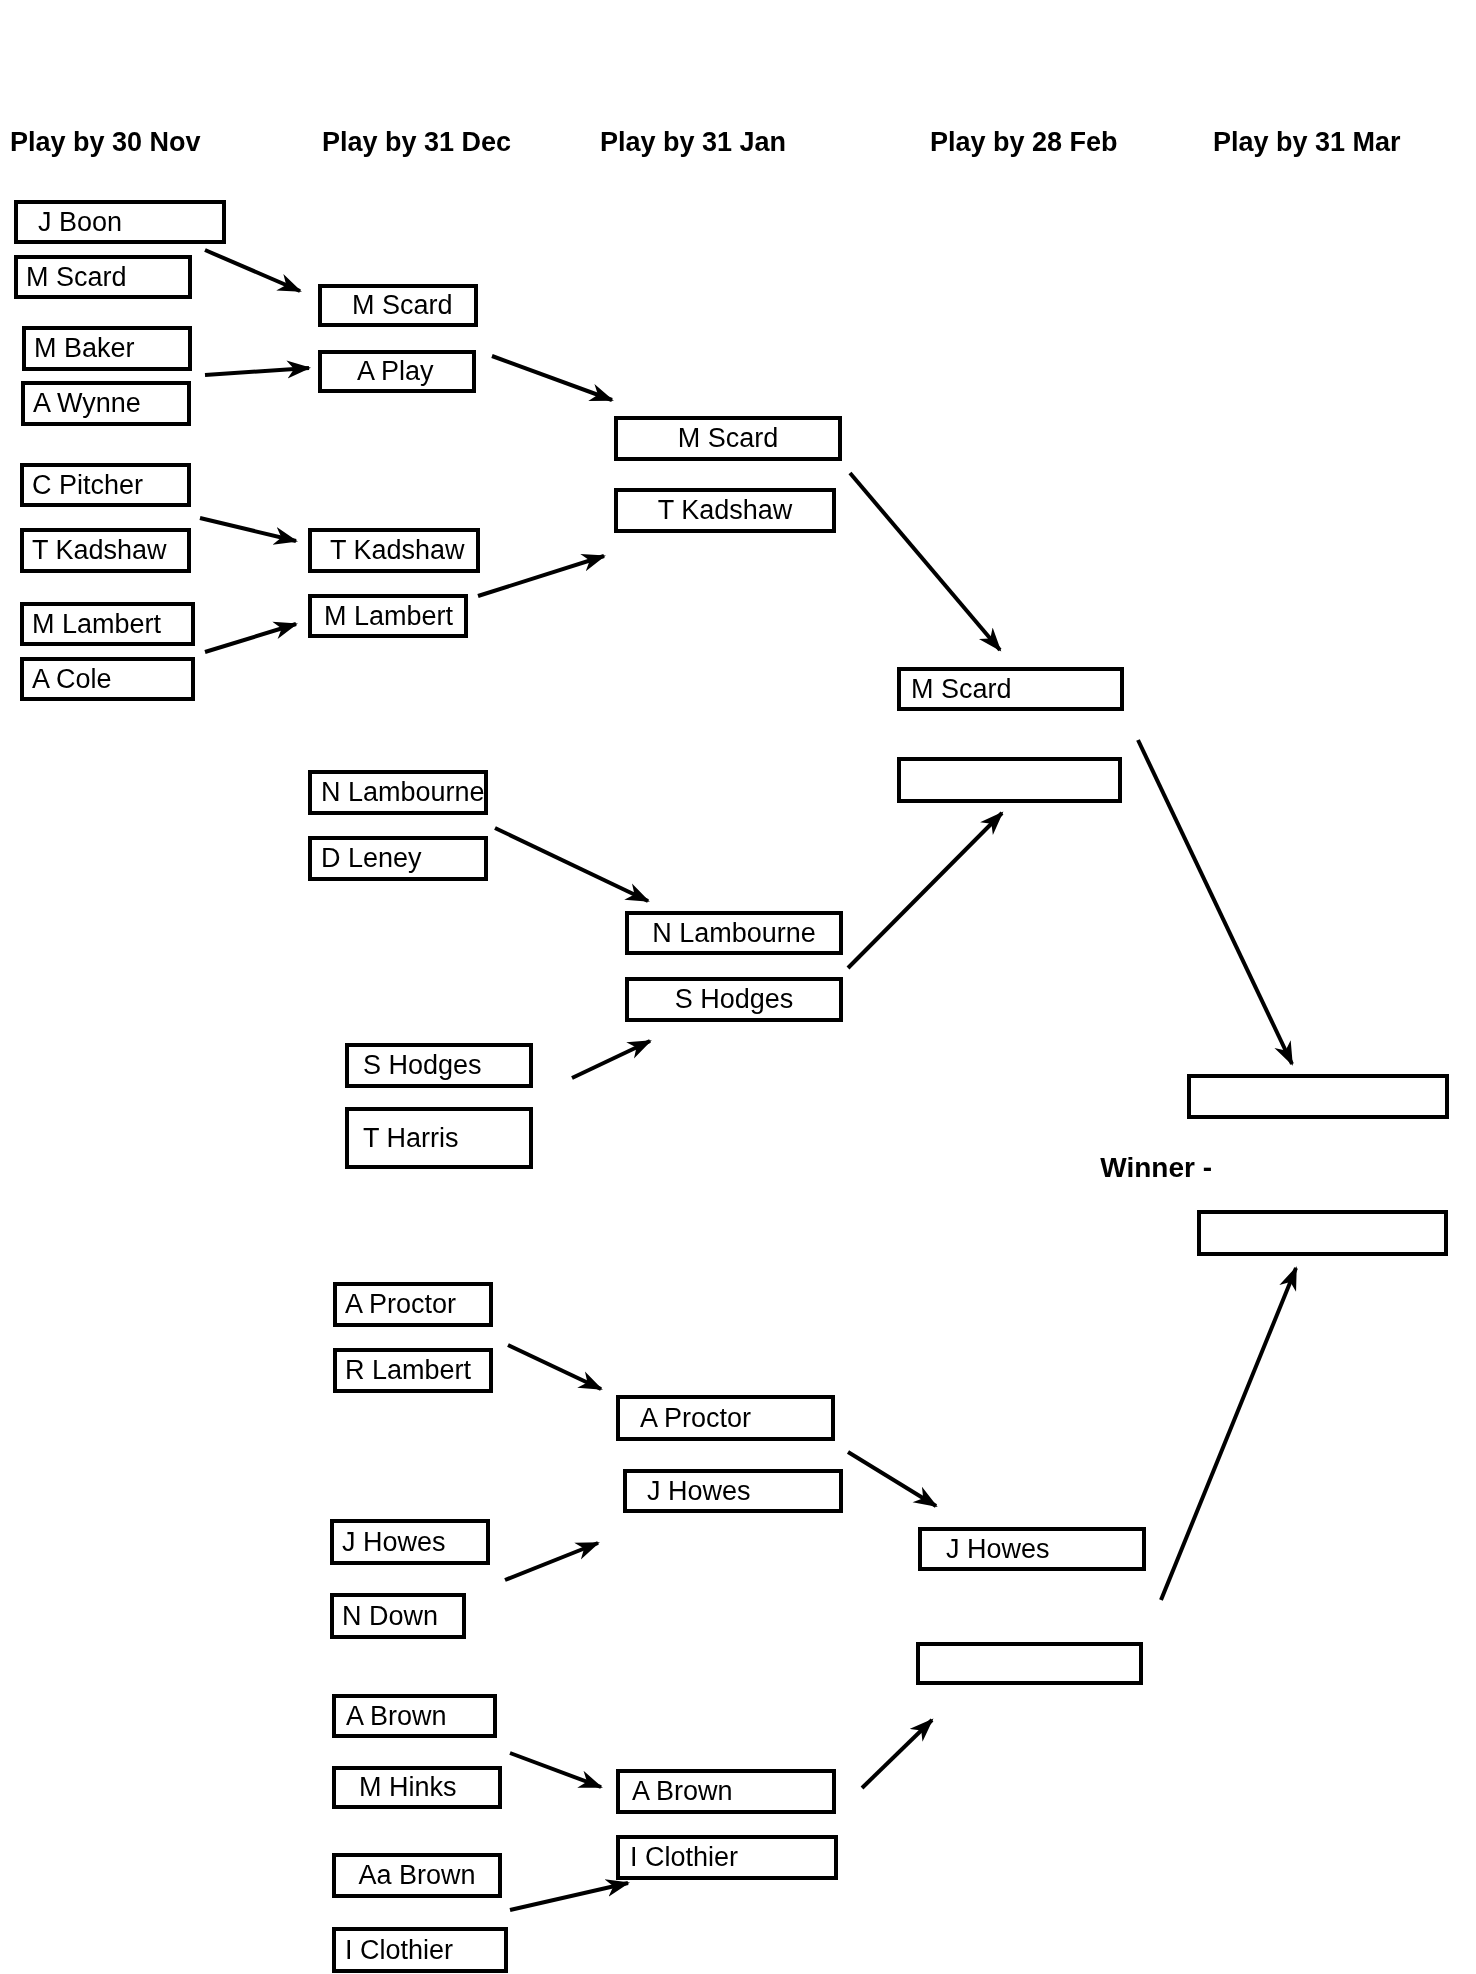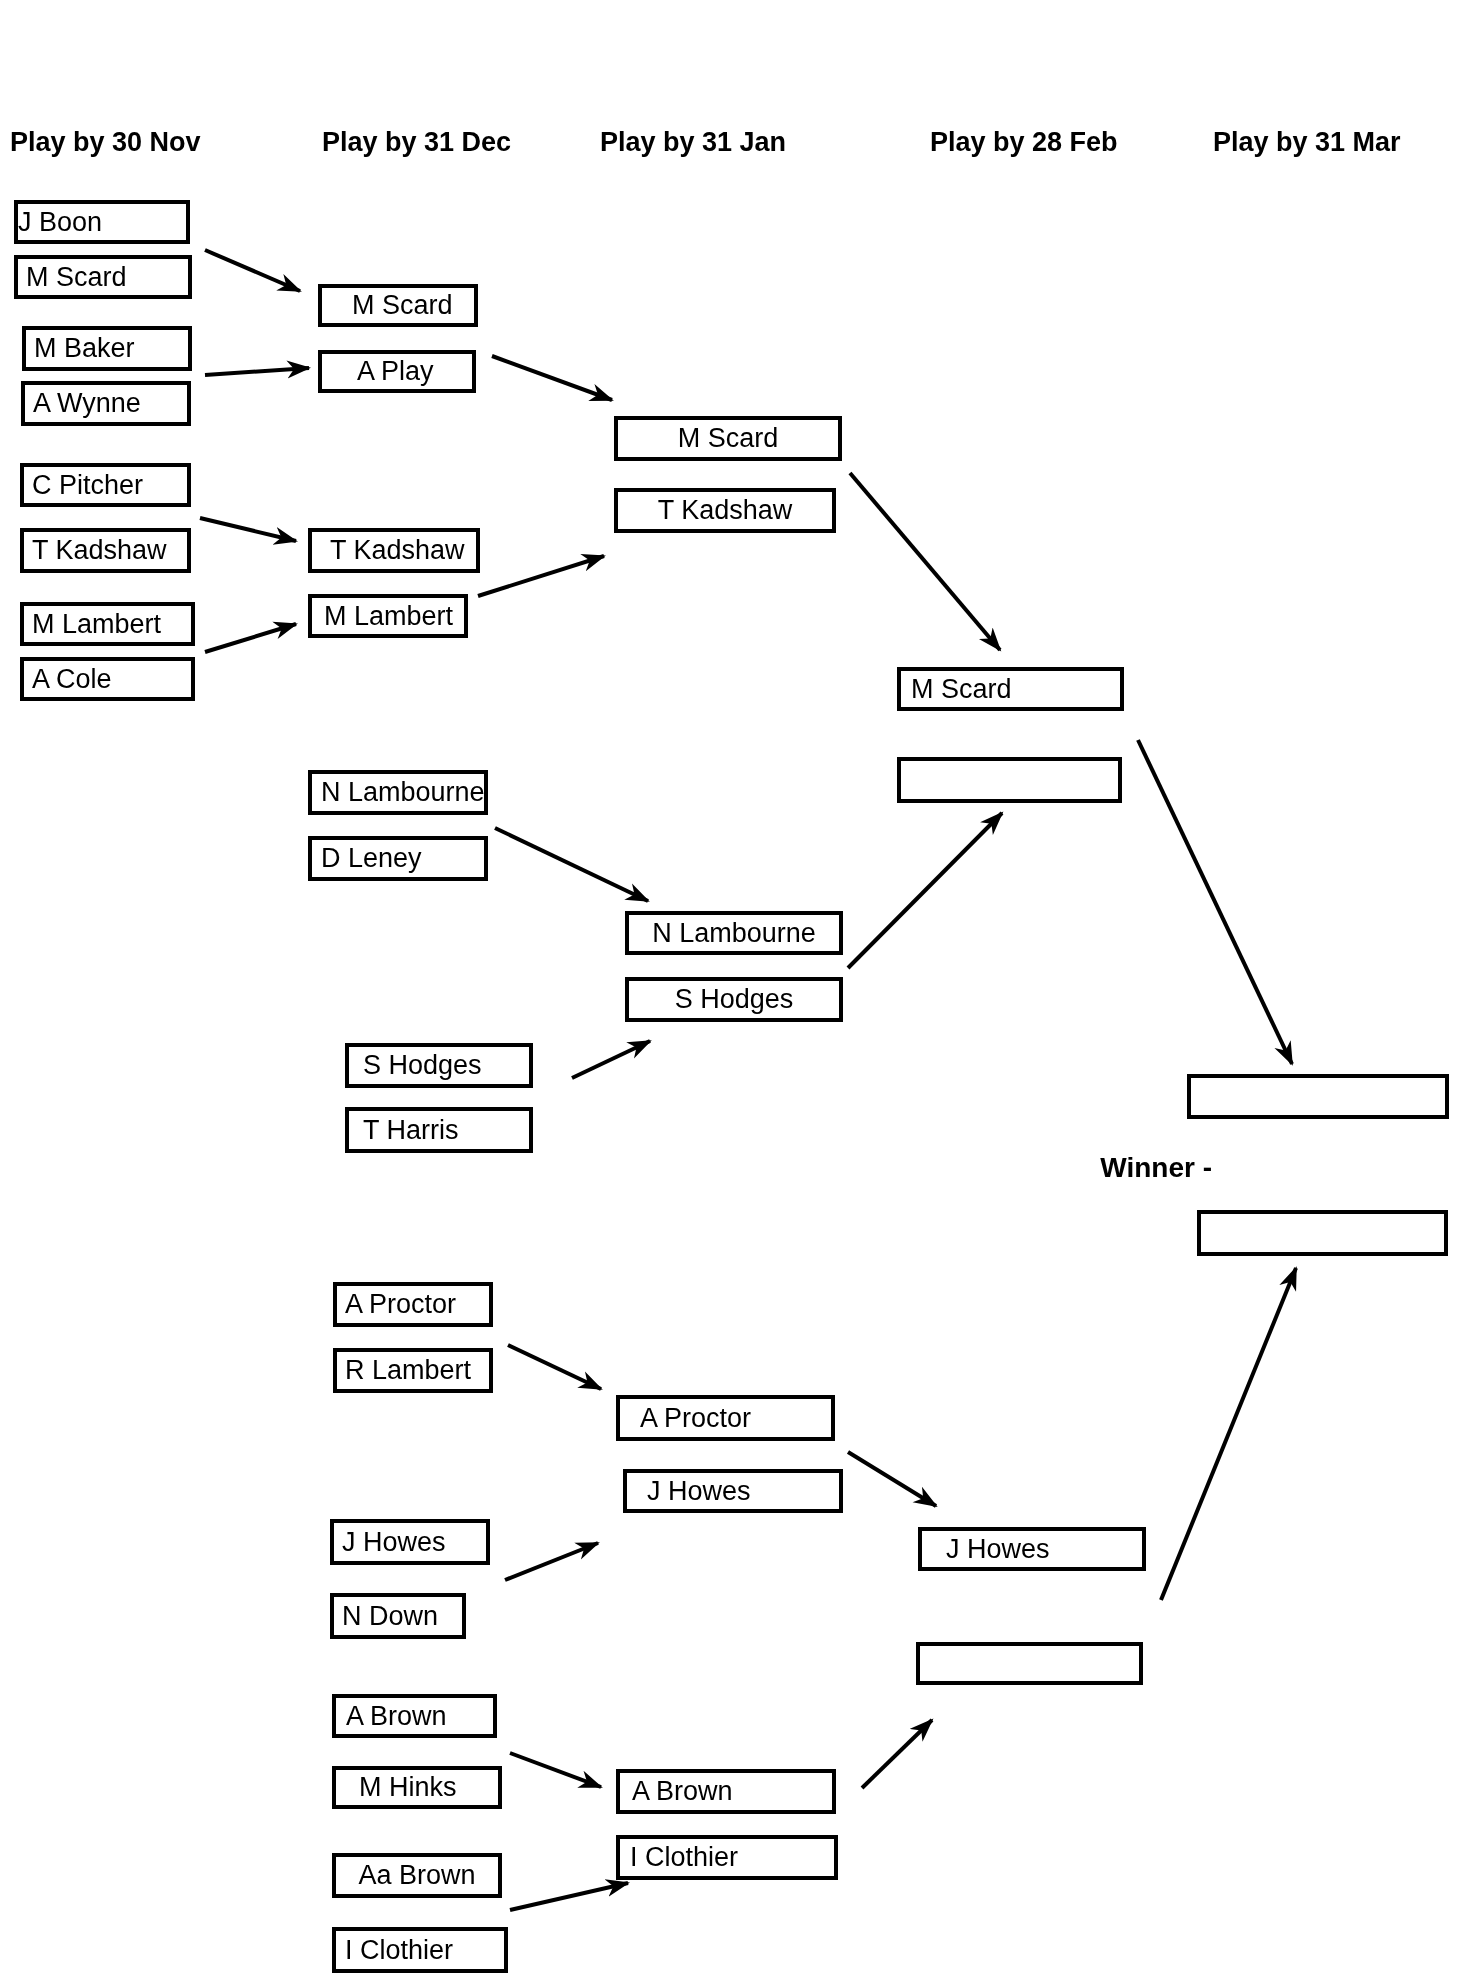--- a/index.html
+++ b/index.html
@@ -34,37 +34,37 @@
 
 <div class="canvas">
 
 
   <div class="hdr" style="left:10px">Play by 30 Nov</div>
   <div class="hdr" style="left:322px">Play by 31 Dec</div>
   <div class="hdr" style="left:600px">Play by 31 Jan</div>
   <div class="hdr" style="left:930px">Play by 28 Feb</div>
   <div class="hdr" style="left:1213px">Play by 31 Mar</div>
 
-  <div class="box" style="left:14px;top:200px;width:176px;height:44px;padding-left:0">J Boon</div>
+  <div class="box" style="left:14px;top:200px;width:212px;height:44px;padding-left:20px">J Boon</div>
   <div class="box" style="left:14px;top:255px;width:178px;height:44px;padding-left:8px">M Scard</div>
   <div class="box" style="left:22px;top:326px;width:170px;height:45px;padding-left:8px">M Baker</div>
   <div class="box" style="left:21px;top:381px;width:170px;height:45px;padding-left:8px">A Wynne</div>
   <div class="box" style="left:20px;top:463px;width:171px;height:44px;padding-left:8px">C Pitcher</div>
   <div class="box" style="left:20px;top:528px;width:171px;height:45px;padding-left:8px">T Kadshaw</div>
   <div class="box" style="left:20px;top:602px;width:175px;height:44px;padding-left:8px">M Lambert</div>
   <div class="box" style="left:20px;top:657px;width:175px;height:44px;padding-left:8px">A Cole</div>
 
   <div class="box" style="left:318px;top:284px;width:160px;height:43px;padding-left:30px">M Scard</div>
   <div class="box" style="left:318px;top:350px;width:158px;height:43px;padding-left:35px">A Play</div>
   <div class="box" style="left:308px;top:528px;width:172px;height:45px;padding-left:18px">T Kadshaw</div>
   <div class="box" style="left:308px;top:594px;width:160px;height:44px;padding-left:12px">M Lambert</div>
   <div class="box" style="left:308px;top:770px;width:180px;height:45px;padding-left:9px">N Lambourne</div>
   <div class="box" style="left:308px;top:836px;width:180px;height:45px;padding-left:9px">D Leney</div>
   <div class="box" style="left:345px;top:1043px;width:188px;height:45px;padding-left:14px">S Hodges</div>
-  <div class="box" style="left:345px;top:1107px;width:188px;height:46px;padding-left:14px">T Harris</div>
+  <div class="box" style="left:345px;top:1107px;width:188px;height:62px;padding-left:14px">T Harris</div>
   <div class="box" style="left:333px;top:1282px;width:160px;height:45px;padding-left:8px">A Proctor</div>
   <div class="box" style="left:333px;top:1348px;width:160px;height:45px;padding-left:8px">R Lambert</div>
   <div class="box" style="left:330px;top:1519px;width:160px;height:46px;padding-left:8px">J Howes</div>
   <div class="box" style="left:330px;top:1593px;width:136px;height:46px;padding-left:8px">N Down</div>
   <div class="box" style="left:332px;top:1694px;width:165px;height:44px;padding-left:10px">A Brown</div>
   <div class="box" style="left:332px;top:1766px;width:170px;height:43px;padding-left:23px">M Hinks</div>
   <div class="box center" style="left:332px;top:1853px;width:170px;height:45px">Aa Brown</div>
   <div class="box" style="left:332px;top:1927px;width:176px;height:46px;padding-left:9px">I Clothier</div>
 
   <div class="box center" style="left:614px;top:416px;width:228px;height:45px">M Scard</div>

